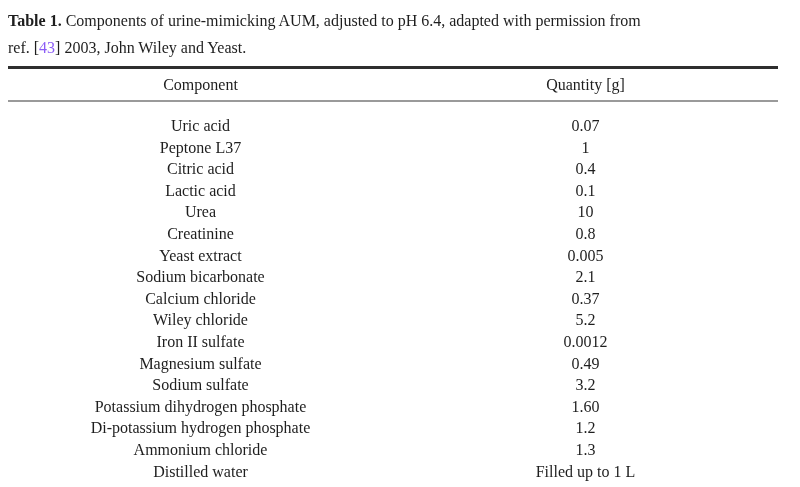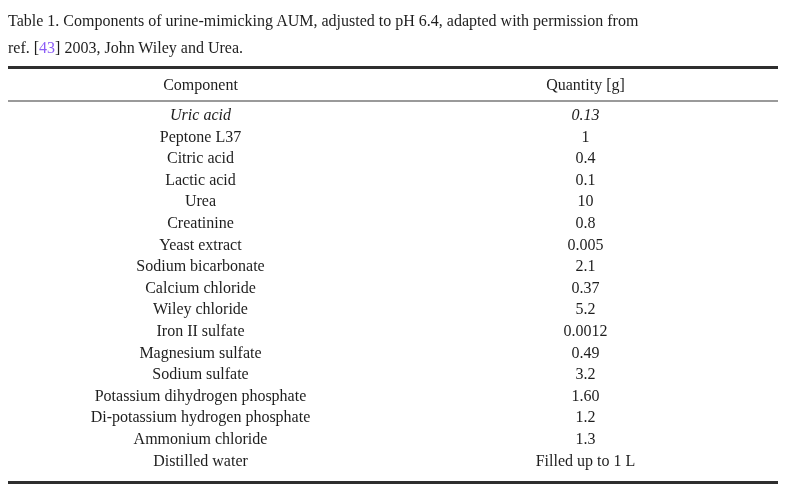--- a/index.html
+++ b/index.html
@@ -16,21 +16,21 @@
     height: 487px;
     position: relative;
   }
   .caption {
     margin: 0;
     padding: 7px 10px 0 8px;
     font-size: 16px;
     line-height: 27px;
     color: #1e1e1e;
   }
-  .caption .bold { font-weight: normal; }
+  .caption .bold { font-weight: bold; }
   .caption .ref-link {
     color: #8b5cf6;
     text-decoration: none;
     cursor: pointer;
   }
   .tablewrap {
     margin: 5px 22px 0 8px;
   }
   table.aum {
     width: 770px;
@@ -50,50 +50,50 @@
     line-height: 20px;
   }
   table.aum tbody td {
     text-align: center;
     vertical-align: middle;
     padding: 0;
     line-height: 21.6px;
     height: 21.6px;
     white-space: nowrap;
   }
-  table.aum tbody tr:first-child td { padding-top: 2px; font-style: italic; }
+  table.aum tbody tr:first-child td { padding-top: 13px; }
   table.aum tbody tr:last-child td { padding-bottom: 10px; }
 </style>
 </head>
 <body>
 
 <div class="page">
 
   <p class="caption">
     <span class="bold">Table 1.</span><span> Components of urine-mimicking AUM, adjusted to pH 6.4, adapted with permission from</span><br>
-    <span>ref. [</span><span class="ref-link">43</span><span>] 2003, John Wiley and Urea.</span>
+    <span>ref. [</span><span class="ref-link">43</span><span>] 2003, John Wiley and Yeast.</span>
   </p>
 
   <div class="tablewrap">
     <table class="aum">
       <colgroup>
         <col>
         <col>
       </colgroup>
       <thead>
         <tr>
           <th>Component</th>
           <th>Quantity [g]</th>
         </tr>
       </thead>
       <tbody>
 
       <tr>
             <td>Uric acid</td>
-            <td>0.13</td>
+            <td>0.07</td>
           </tr>
           <tr>
             <td>Peptone L37</td>
             <td>1</td>
           </tr>
           <tr>
             <td>Citric acid</td>
             <td>0.4</td>
           </tr>
           <tr>

